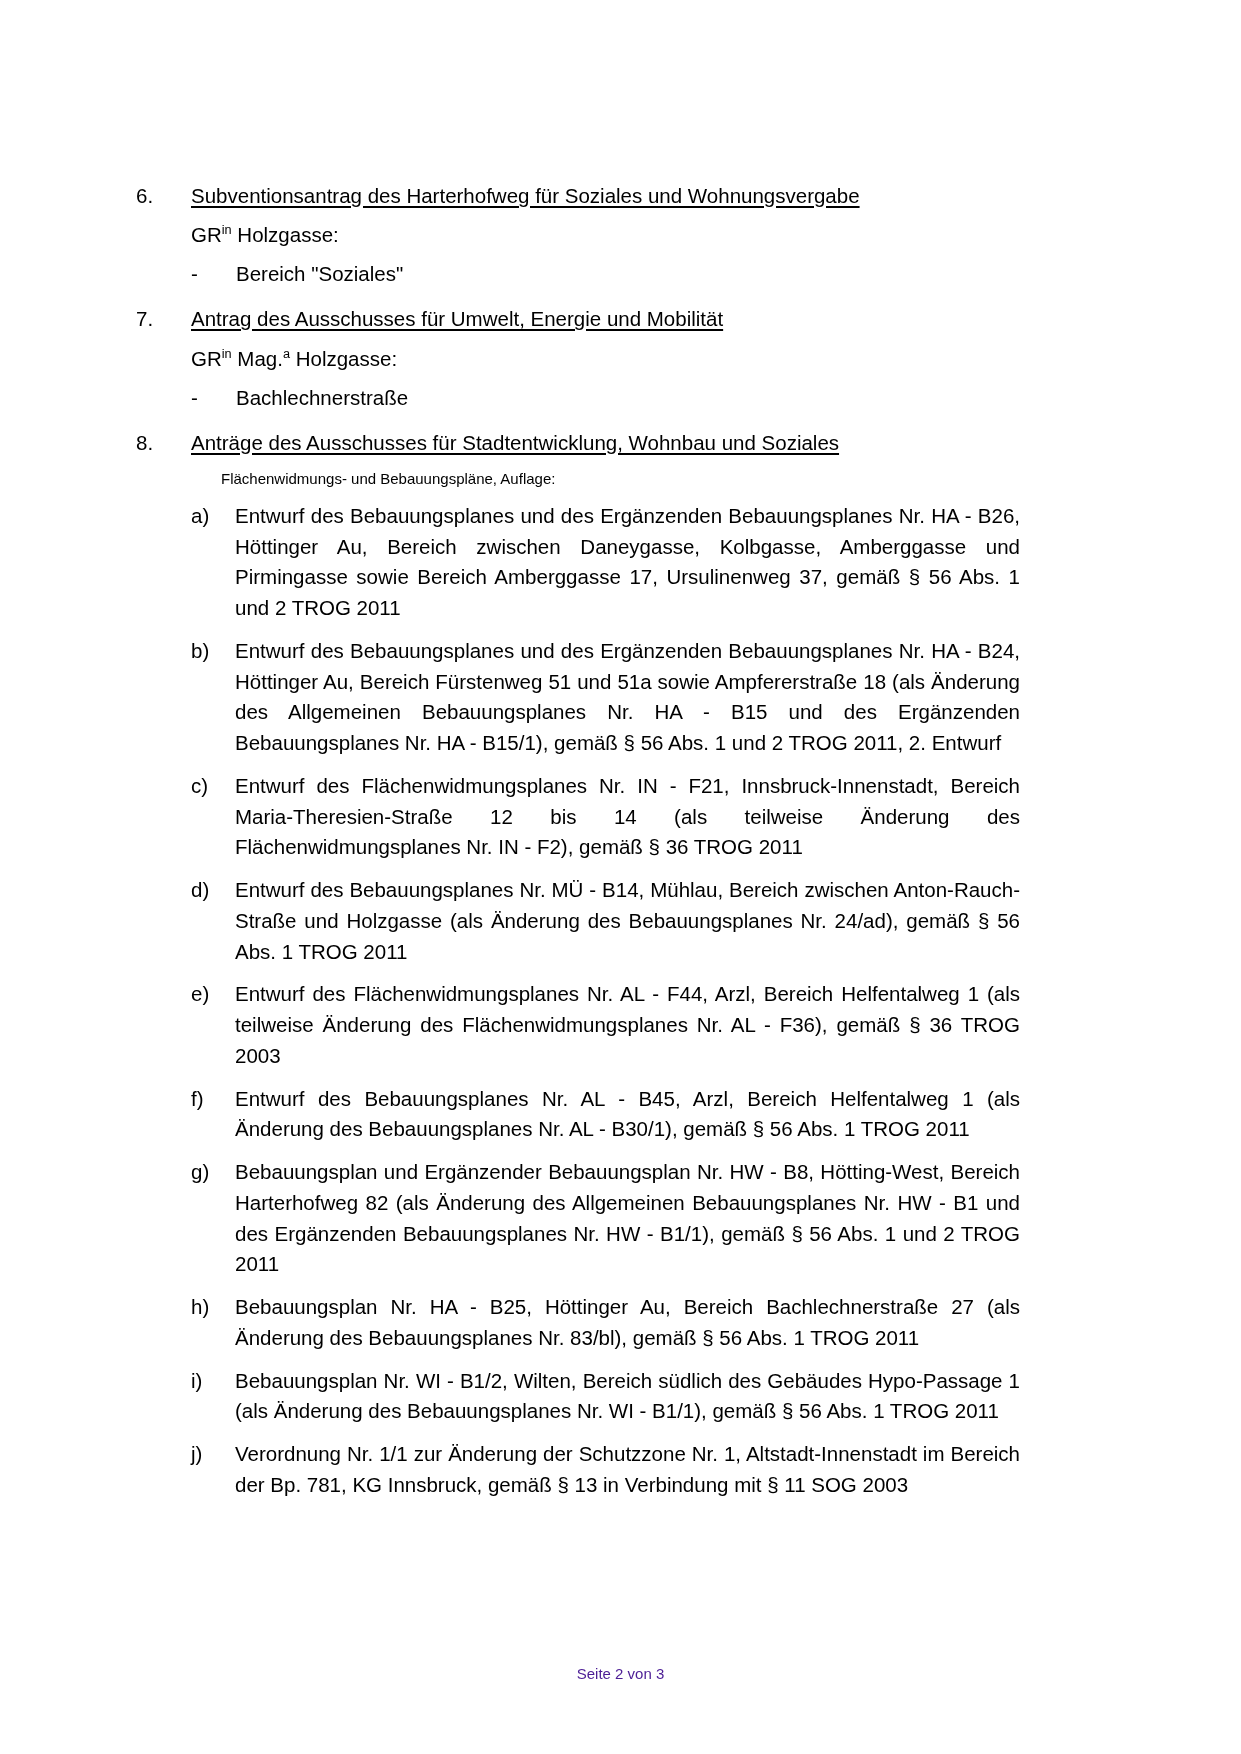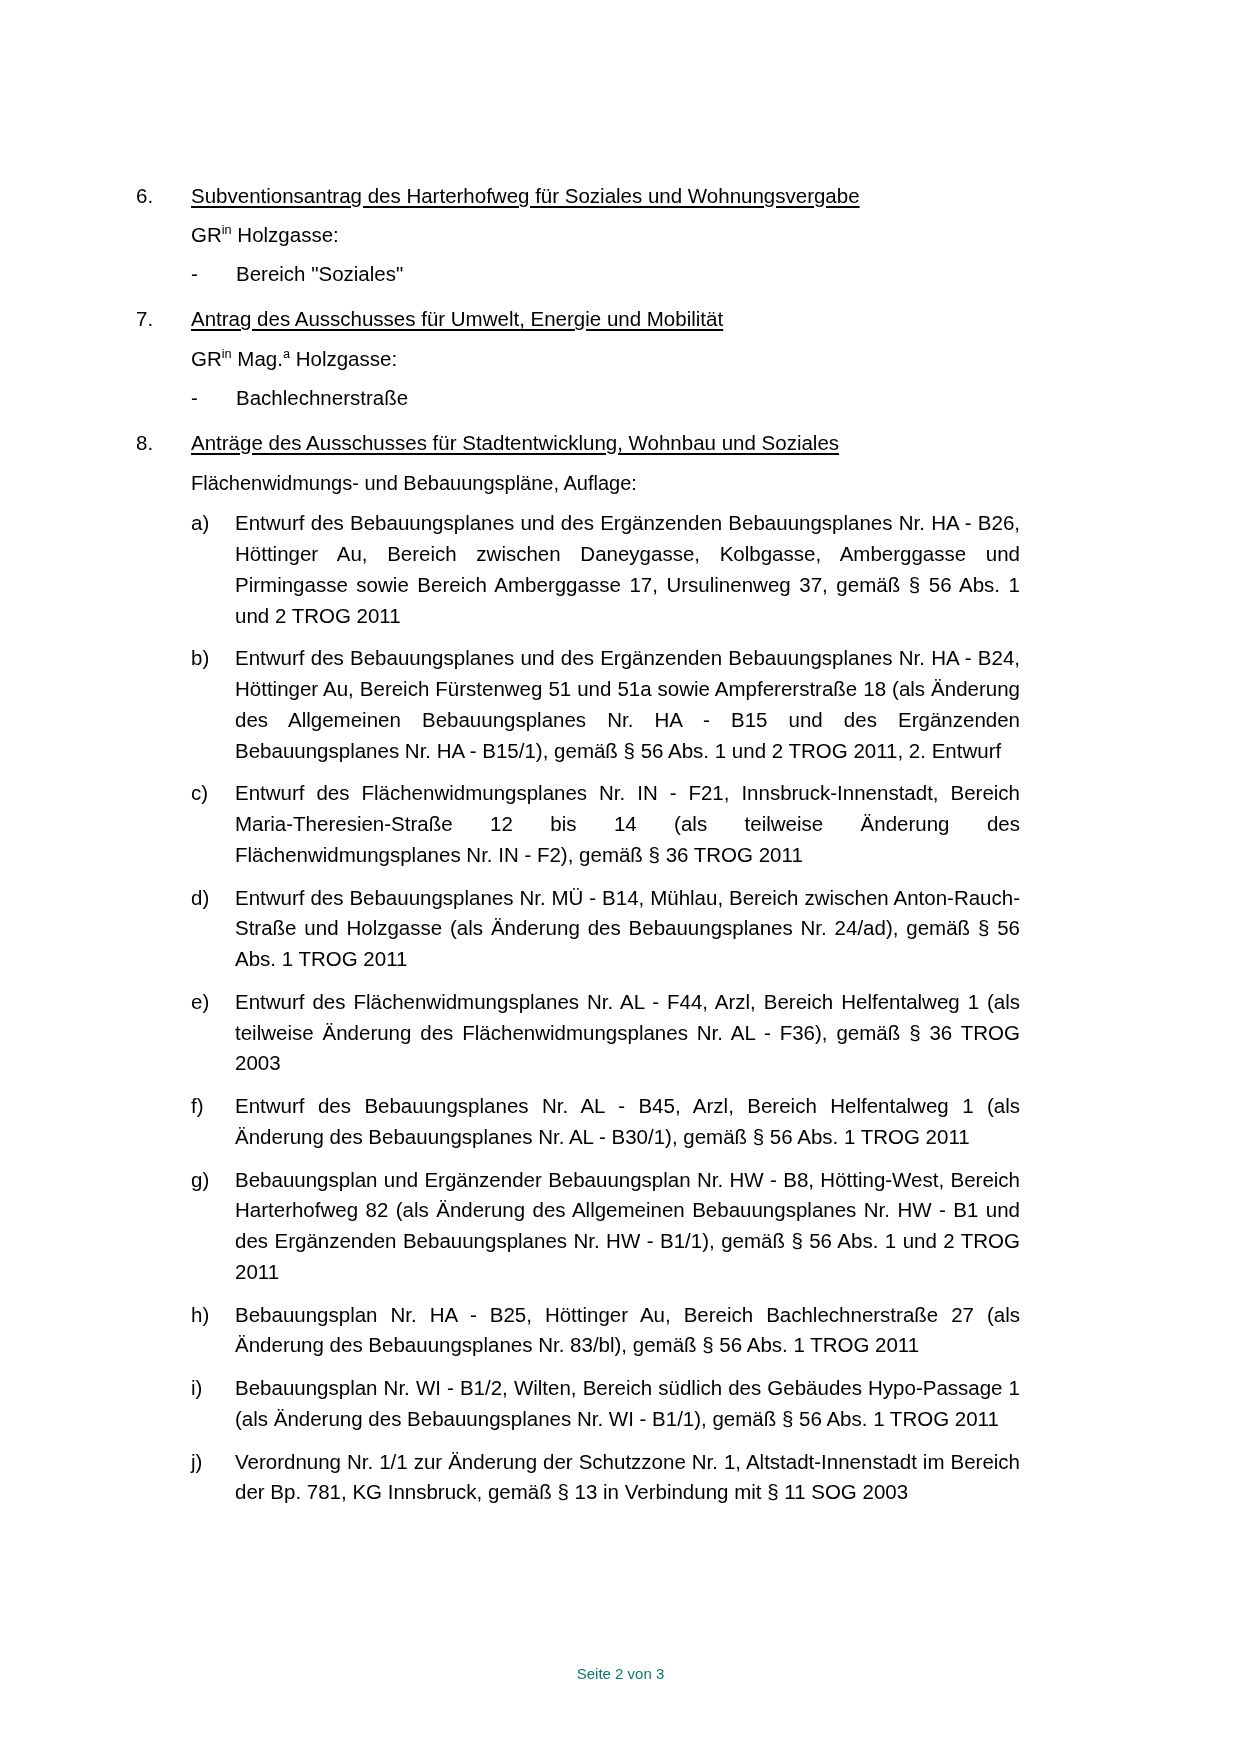--- a/index.html
+++ b/index.html
@@ -63,22 +63,22 @@
     margin-left: 55px;
     font-size: 20.5px;
     line-height: 1.52;
     margin-bottom: 14px;
   }
   .dash-mark {
     width: 45px;
     flex: 0 0 45px;
   }
   .section-label {
-    margin-left: 55px;
-    font-size: 20px;
+    margin-left: 85px;
+    font-size: 15px;
     line-height: 1.52;
     margin-bottom: 10px;
     margin-top: 10px;
   }
   .lettered-list {
     margin: 0 0 0 55px;
     padding: 0;
     list-style: none;
   }
   .lettered-item {
@@ -98,21 +98,21 @@
     text-justify: inter-word;
     padding-right: 6px;
   }
   .footer {
     position: absolute;
     left: 0;
     right: 0;
     bottom: 72px;
     text-align: center;
     font-size: 15px;
-    color: #0f766e;
+    color: #4c1d95;
   }
 </style>
 </head>
 <body>
 
 <div class="page">
   <div class="content">
 
     <div class="agenda-item">
       <div class="item-row">

